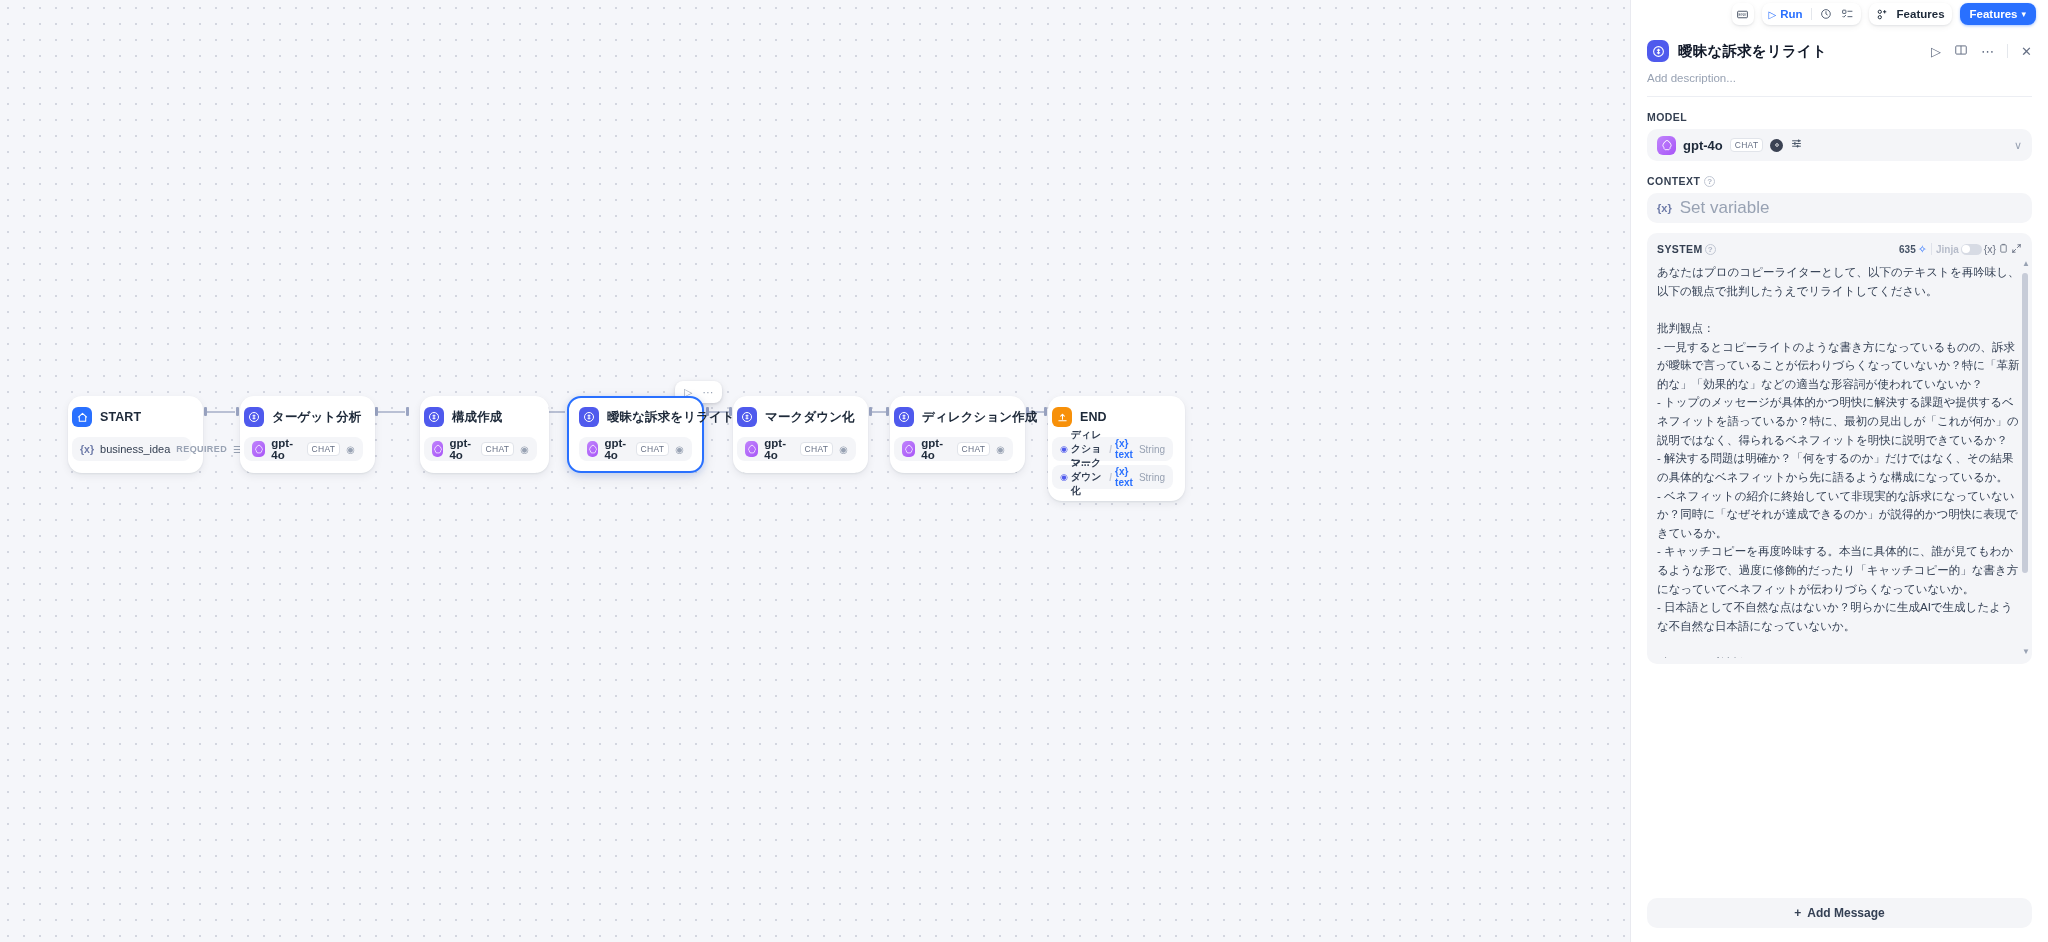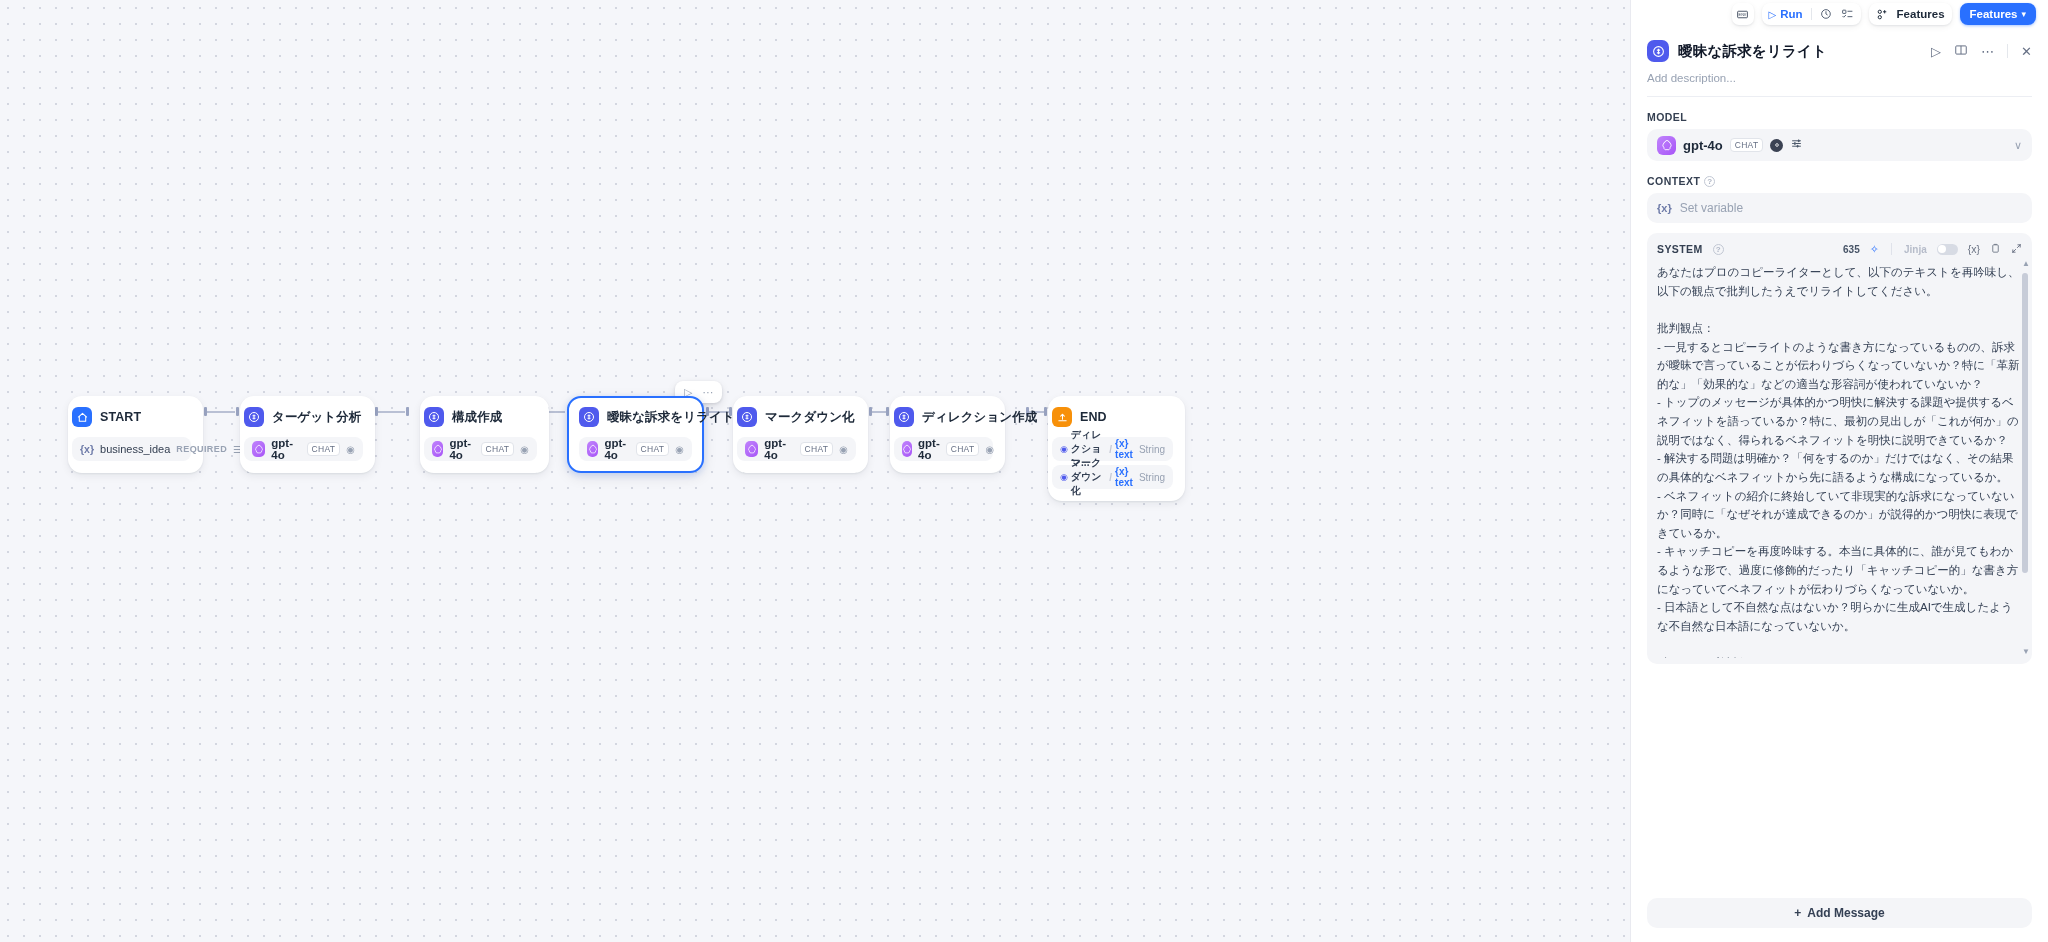--- a/index.html
+++ b/index.html
@@ -167,29 +167,29 @@
     width:13px;height:13px;border-radius:50%;background:#3b4253;
     display:flex;align-items:center;justify-content:center;
   }
   .caret { margin-left:auto; color:#98a2b3; font-size:11px; }
 
   .ctx-box {
     background:#f4f5f8; border-radius:10px; height:30px;
     display:flex; align-items:center; gap:8px; padding: 0 10px;
   }
   .ctx-box .var-tok { font-size:11px; }
-  .ctx-ph { color:#98a2b3; font-size: 12px; text-align: center; }
+  .ctx-ph { color:#98a2b3; font-size: 17px; text-align: center; }
 
   
   .sys-block {
     background:#f4f5f8; border-radius:10px;
     margin-top: 10px; padding: 8px 10px 6px 10px;
     position: relative;
   }
-  .sys-bar { display:flex; align-items:center; gap:10px; height:16px; }
+  .sys-bar { display:flex; align-items:center; gap:2px; height:16px; }
   .sys-name { font-size:10.5px; font-weight:700; color:#354052; letter-spacing:.4px; }
   .sys-count { margin-left:auto; font-size:10px; color:#475467; font-weight:600; }
   .sys-spark { color:#2970ff; font-size:11px; }
   .sys-div { width:1px;height:12px;background:#dfe2ea; margin:0 2px; }
   .jinja { color:#b6bcca; font-size:10px; font-weight:600;}
   .toggle {
     width:21px;height:11px;border-radius:6px;background:#d7dbe4;position:relative;
   }
   .toggle::after{
     content:""; position:absolute; left:1.5px; top:1.5px;
@@ -366,21 +366,21 @@
                 <path d="M12 3a4 4 0 0 1 3.9 3.1A4 4 0 0 1 19 10a4 4 0 0 1-1 6.6A4 4 0 0 1 12 21a4 4 0 0 1-6-4.4A4 4 0 0 1 5 10a4 4 0 0 1 3.1-3.9A4 4 0 0 1 12 3z"></path>
               </svg>
           </span>
           <span class="model-name">gpt-4o</span>
           <span class="chat-tag">CHAT</span>
           <span class="eye">◉</span>
         </div>
       </div>
     </div>
 
-    <div class="node" style="left:890px; top:396px; width:115px;">
+    <div class="node" style="left:890px; top:396px; width:135px;">
       <div class="node-head">
         <div class="node-icon ic-llm">
           <svg width="12" height="12" viewBox="0 0 24 24" fill="none" stroke="#fff" stroke-width="2">
               <circle cx="12" cy="12" r="9"></circle>
               <path d="M12 7v10M9 9.5h6M9 14.5h6"></path>
             </svg>
         </div>
         <div class="node-title">ディレクション作成</div>
       </div>
       <div class="node-body">

